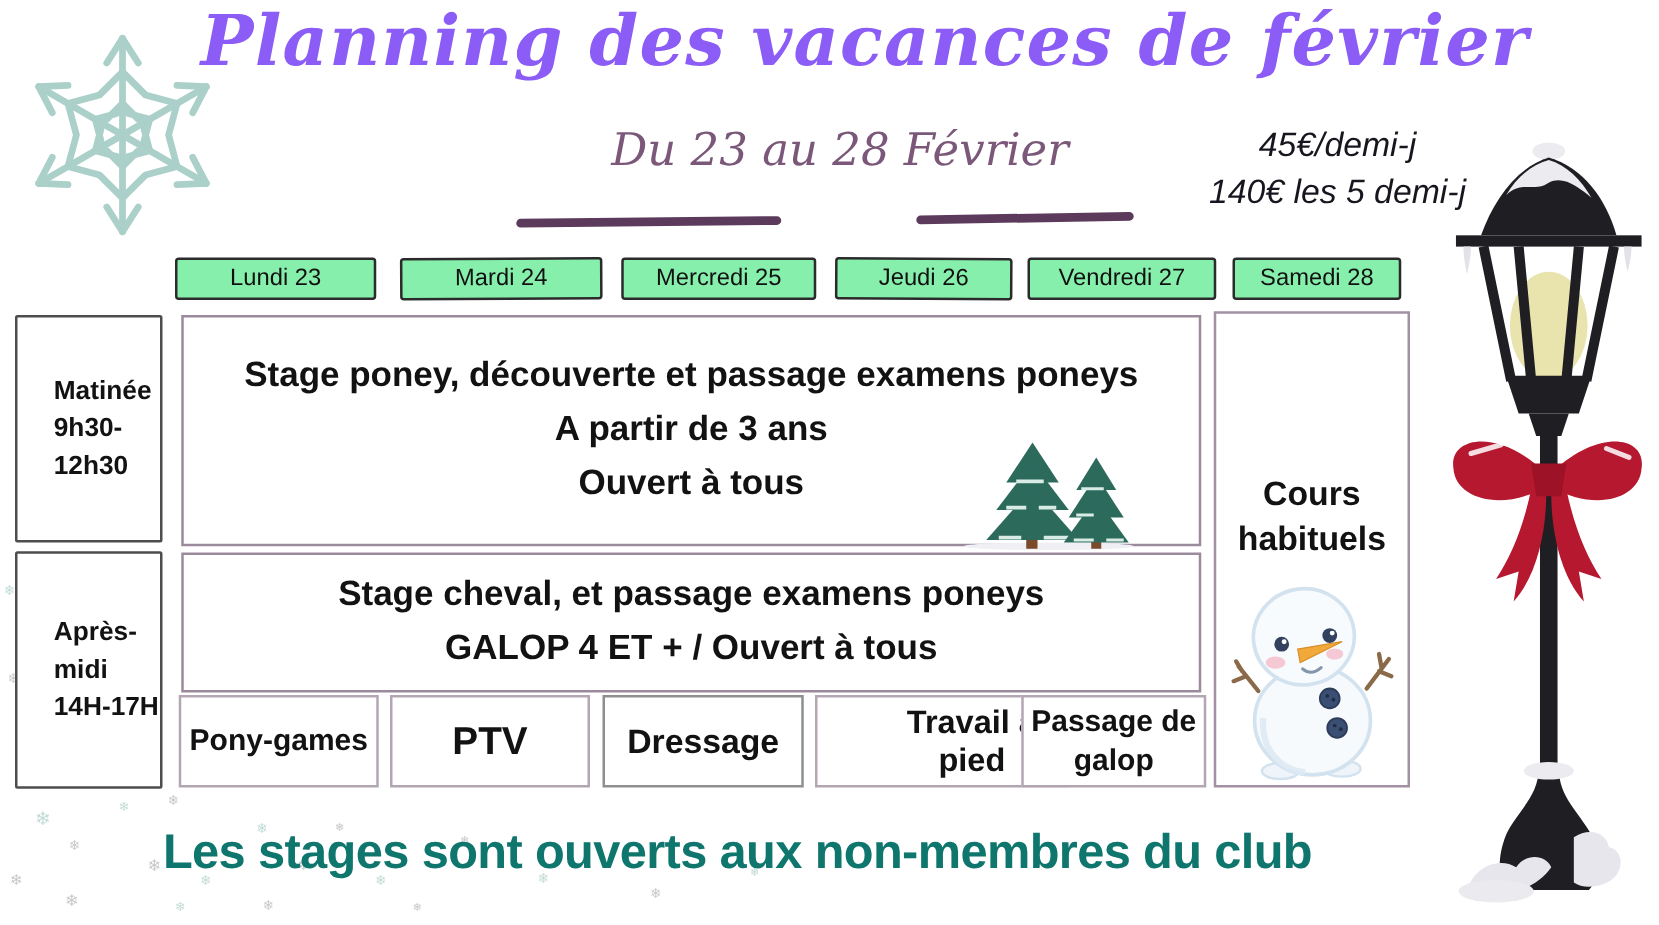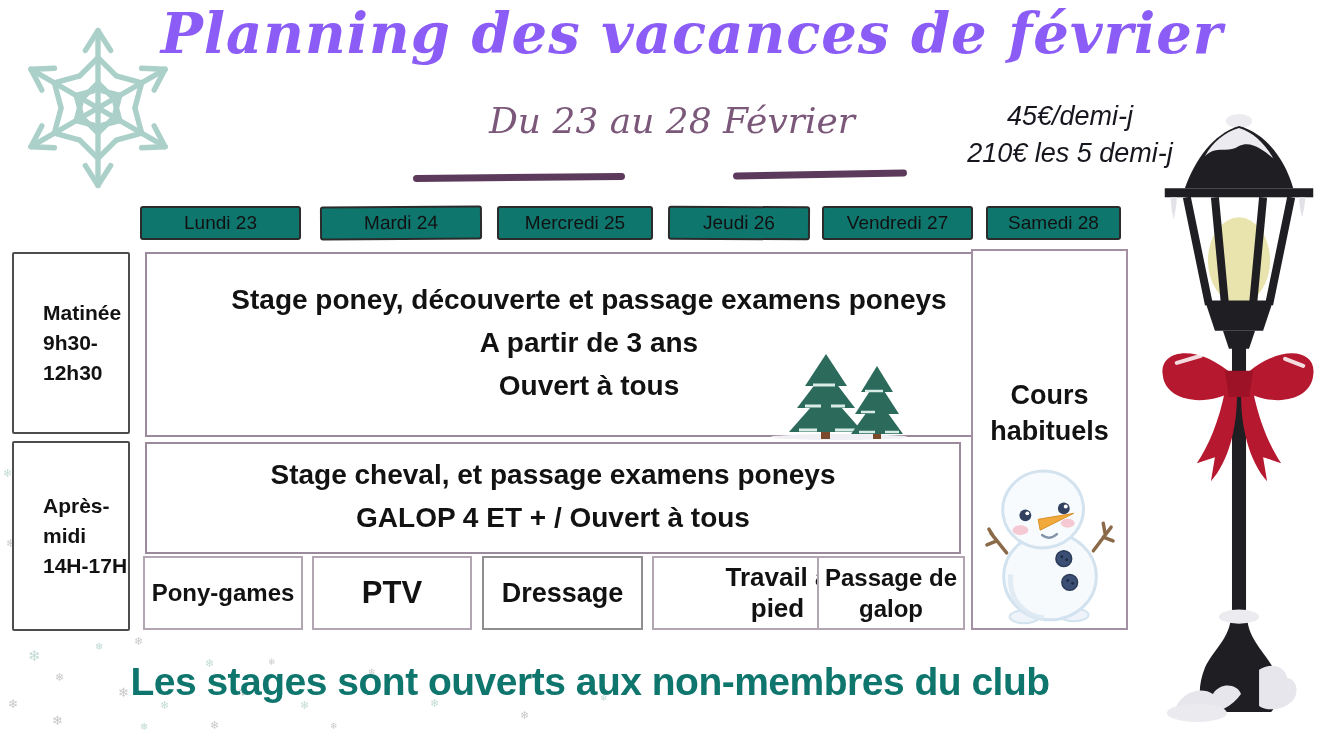--- a/index.html
+++ b/index.html
@@ -21,39 +21,39 @@
   .underline.left{left:413px;top:174px;width:212px;transform:rotate(-0.6deg);}
   .underline.right{left:733px;top:171px;width:174px;transform:rotate(-1deg);}
   .pricing{position:absolute;left:945px;top:98px;width:250px;text-align:center;z-index:3;
          font-style:italic;font-size:27px;line-height:37px;color:#16161e;}
 
   
   .big-snowflake{position:absolute;left:8px;top:18px;z-index:0;}
 
   
   .day{position:absolute;top:206px;height:30px;line-height:30px;text-align:center;z-index:1;
-       background:#0f766e;border:2px solid #2b2b2b;border-radius:3px;
+       background:#86efac;border:2px solid #2b2b2b;border-radius:3px;
        font-size:19px;font-weight:500;color:#111;}
   .d1{left:140px;width:157px;} .d2{left:320px;width:158px;transform:rotate(-.3deg);}
   .d3{left:497px;width:152px;} .d4{left:668px;width:138px;transform:rotate(.3deg);}
   .d5{left:822px;width:147px;} .d6{left:986px;width:131px;}
 
   
   .time-box{position:absolute;left:12px;width:118px;background:#fff;z-index:1;
        border:2px solid #4d4d4d;border-radius:2px;display:flex;flex-direction:column;
        justify-content:center;padding-left:29px;box-sizing:border-box;
        font-size:21px;font-weight:700;line-height:30px;}
   .time-morning{top:252px;height:182px;}
   .time-afternoon{top:441px;height:190px;}
 
   
   .cell{position:absolute;left:145px;width:812px;background:#fff;z-index:1;
        border:2px solid #9b8a9b;text-align:center;font-weight:700;font-size:28px;
        line-height:43px;box-sizing:content-box;}
-  .cell-morning{top:252px;height:181px;padding-top:0;padding-left:36px;}
+  .cell-morning{top:252px;height:181px;padding-top:0;}
   .cell-morning .lines{margin-top:24px;}
   .cell-afternoon{top:442px;height:108px;}
   .cell-afternoon .lines{margin-top:9px;}
   .trees{position:absolute;left:622px;top:98px;}
 
   
   .activity{position:absolute;top:556px;height:70px;background:#fff;z-index:1;
        border:2px solid #b3a6b3;display:flex;align-items:center;justify-content:center;
        text-align:center;font-weight:700;}
   .a1{left:143px;width:156px;font-size:24px;}
@@ -122,21 +122,21 @@
     <use href="#arm" transform="rotate(240 100 100)"></use>
     <use href="#arm" transform="rotate(300 100 100)"></use>
   </svg>
 
   <div class="title">Planning des vacances de février</div>
   <div class="subtitle">Du 23 au 28 Février</div>
   <div class="underline left"></div>
   <div class="underline right"></div>
   <div class="pricing">
     <div>45€/demi-j</div>
-    <div>210€ les 5 demi-j</div>
+    <div>140€ les 5 demi-j</div>
   </div>
 
   <div class="day d1">Lundi 23</div>
   <div class="day d2">Mardi 24</div>
   <div class="day d3">Mercredi 25</div>
   <div class="day d4">Jeudi 26</div>
   <div class="day d5">Vendredi 27</div>
   <div class="day d6">Samedi 28</div>
 
   <div class="time-box time-morning">

